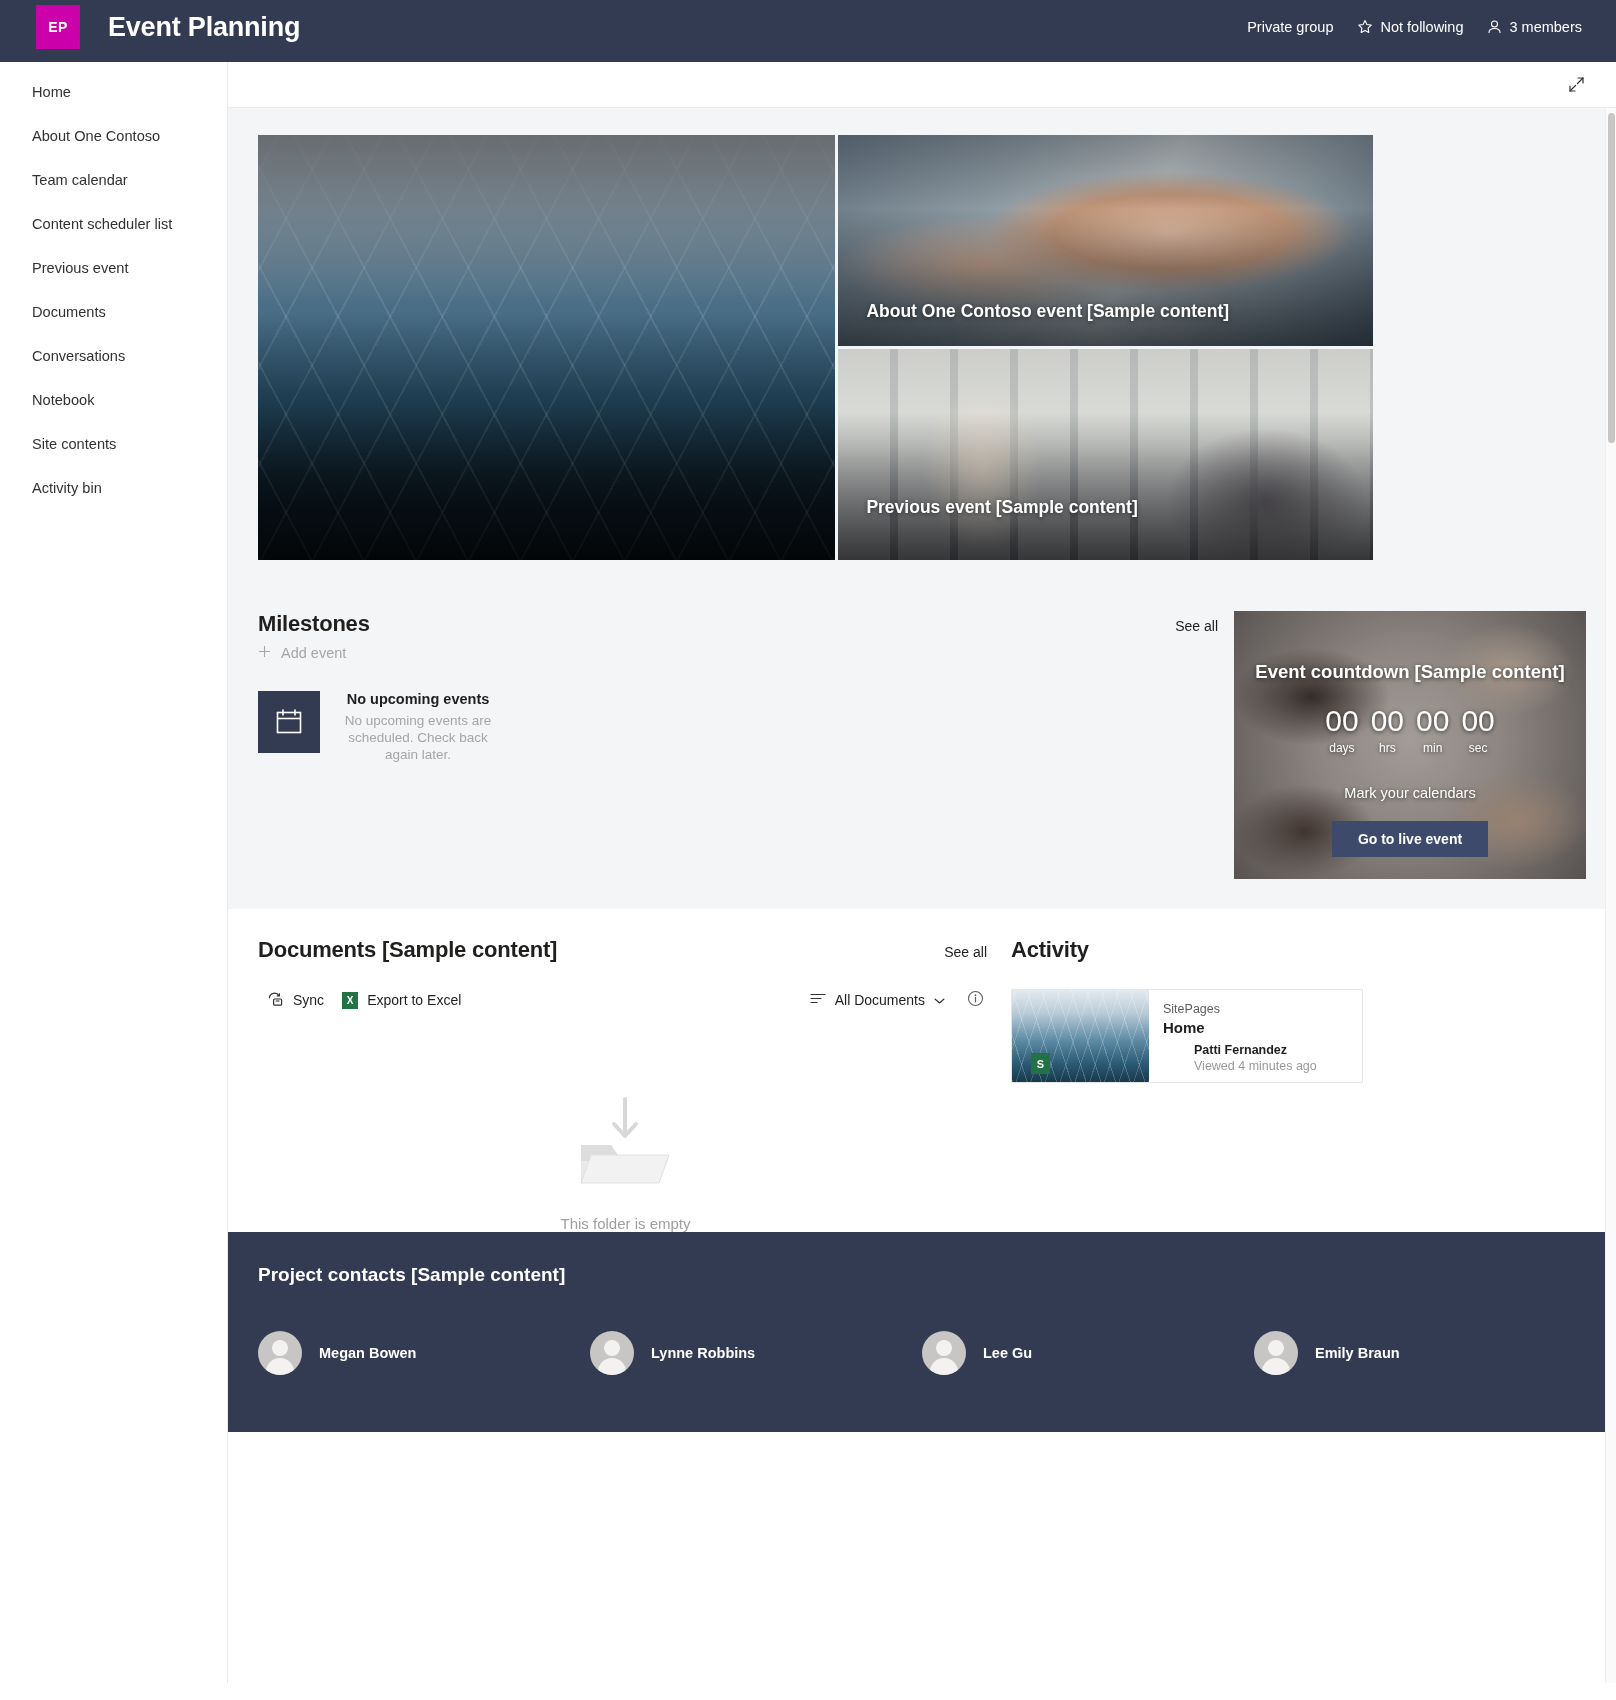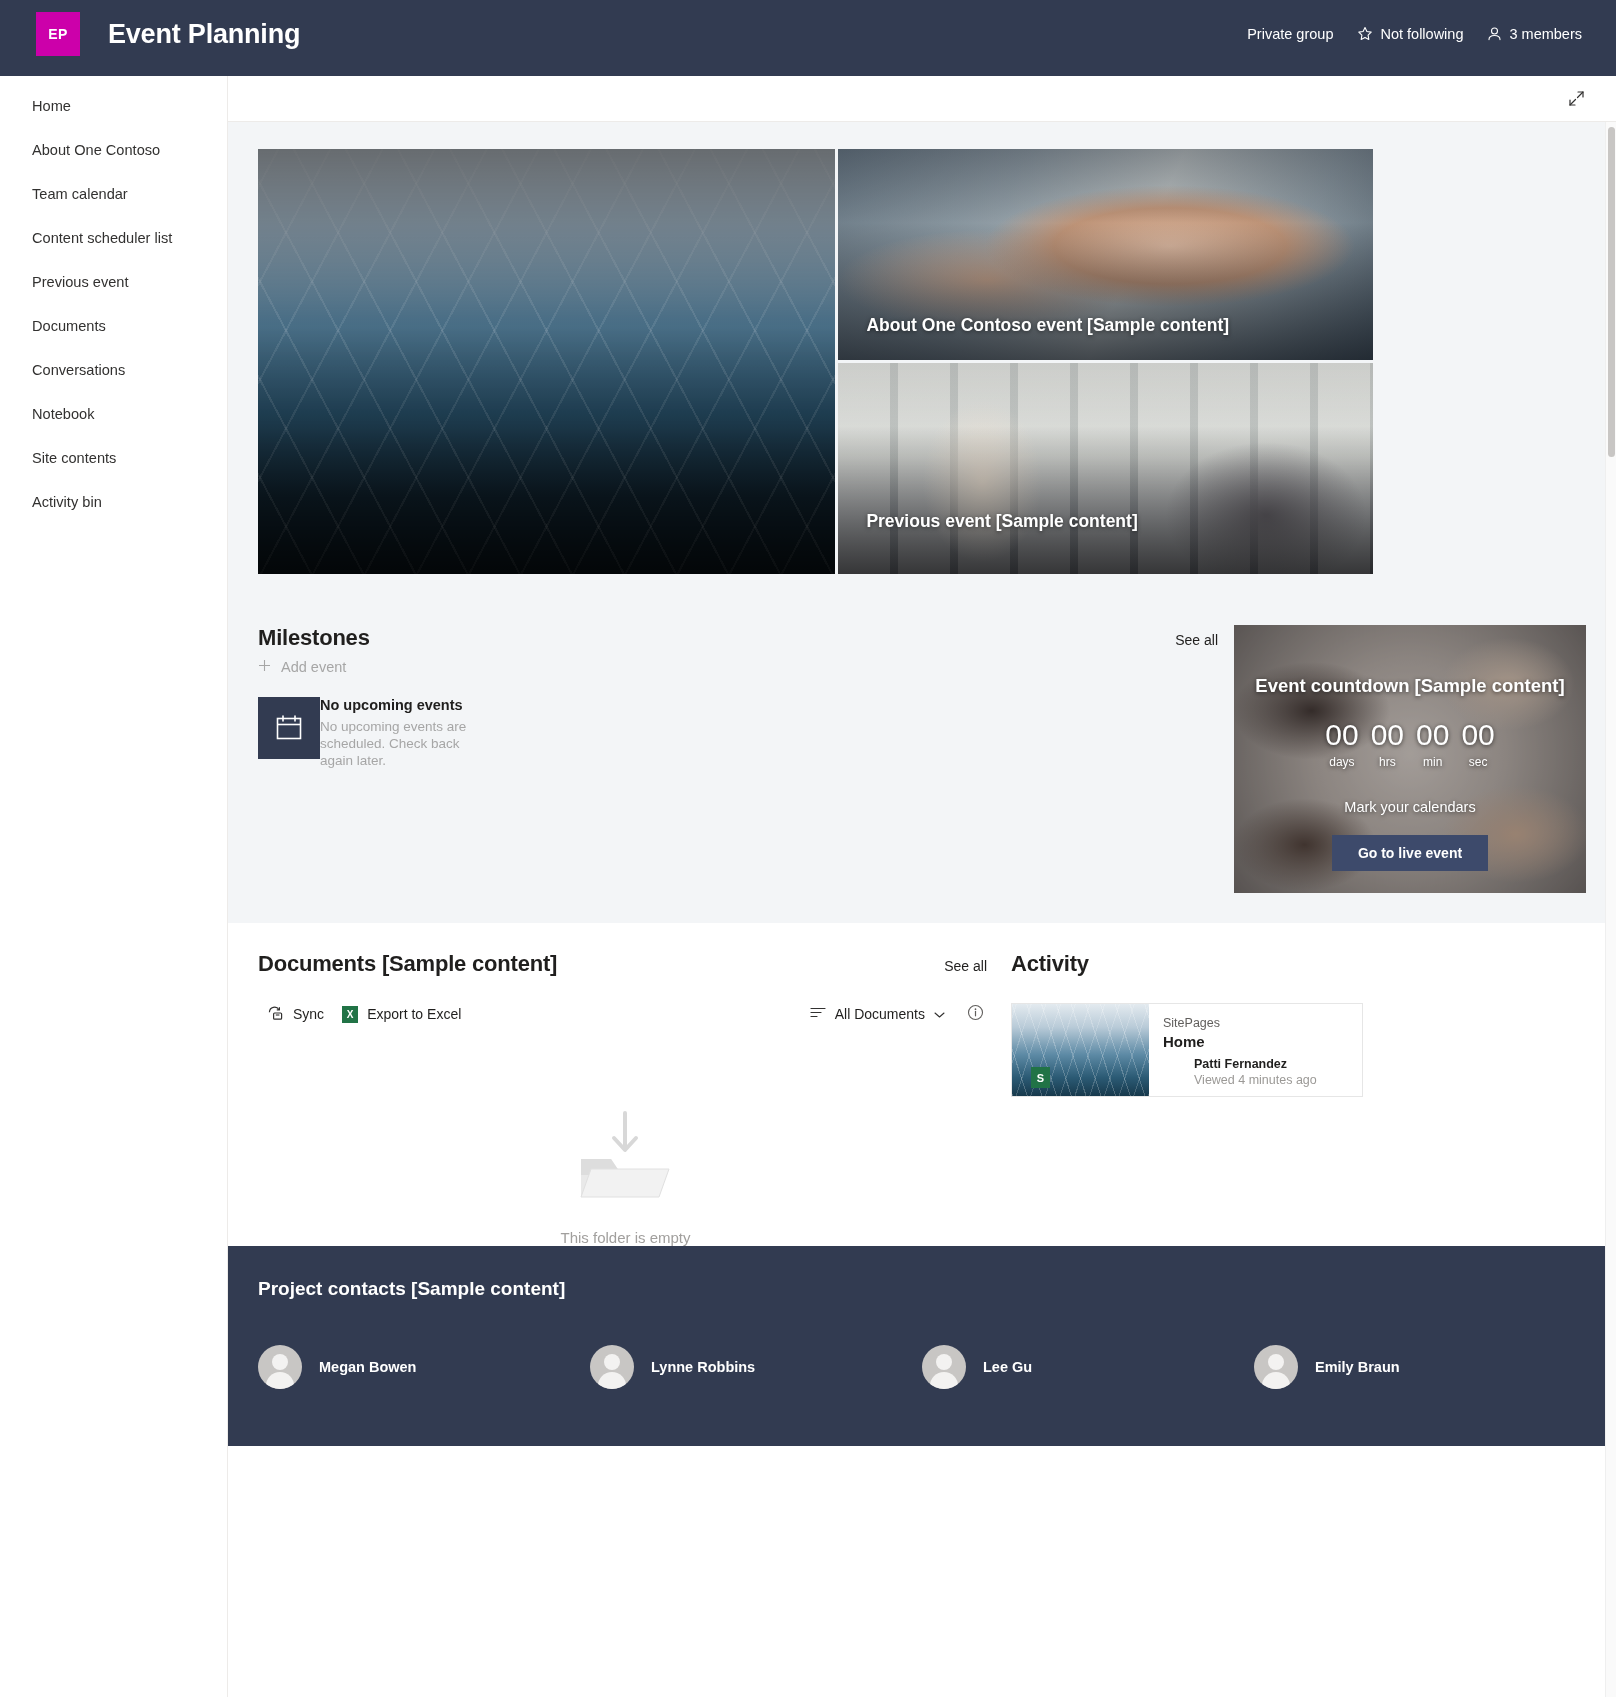--- a/index.html
+++ b/index.html
@@ -6,21 +6,21 @@
   html, body {
     width: 1616px;
     height: 1700px;
     font-family: "Liberation Sans", sans-serif;
     background: #ffffff;
     overflow: hidden;
   }
 
   
   .site-header {
-    height: 76px;
+    height: 62px;
     background: #323b51;
     display: flex;
     align-items: center;
     padding: 0 22px 8px 36px;
     position: relative;
   }
   .site-logo {
     width: 44px; height: 44px;
     background: #cc00aa;
     color: #ffffff;
@@ -165,21 +165,21 @@
   .sec-head { display: flex; align-items: baseline; }
   .sec-title { font-size: 22px; color: #201f1e; font-weight: 600; letter-spacing: -.2px; }
   .see-all {
     margin-left: auto; font-size: 14px; color: #201f1e; cursor: pointer; padding: 2px 6px;
   }
   .add-event {
     display: flex; align-items: center; gap: 10px;
     color: #a6a6a6; font-size: 14.5px;
     margin-top: 8px; cursor: pointer;
   }
-  .empty-event { display: flex; margin-top: 22px; }
+  .empty-event { display: flex; gap: 18px; margin-top: 30px; text-align: center; }
   .cal-thumb {
     width: 62px; height: 62px; background: #323b51; flex: none;
     display: flex; align-items: center; justify-content: center;
   }
   .empty-title { font-size: 14.5px; font-weight: 600; color: #201f1e; }
   .empty-desc { font-size: 13.5px; color: #a6a6a6; line-height: 17px; margin-top: 5px; width: 160px; }
 
   
   .countdown {
     width: 352px; height: 268px; flex: none; position: relative; overflow: hidden;

